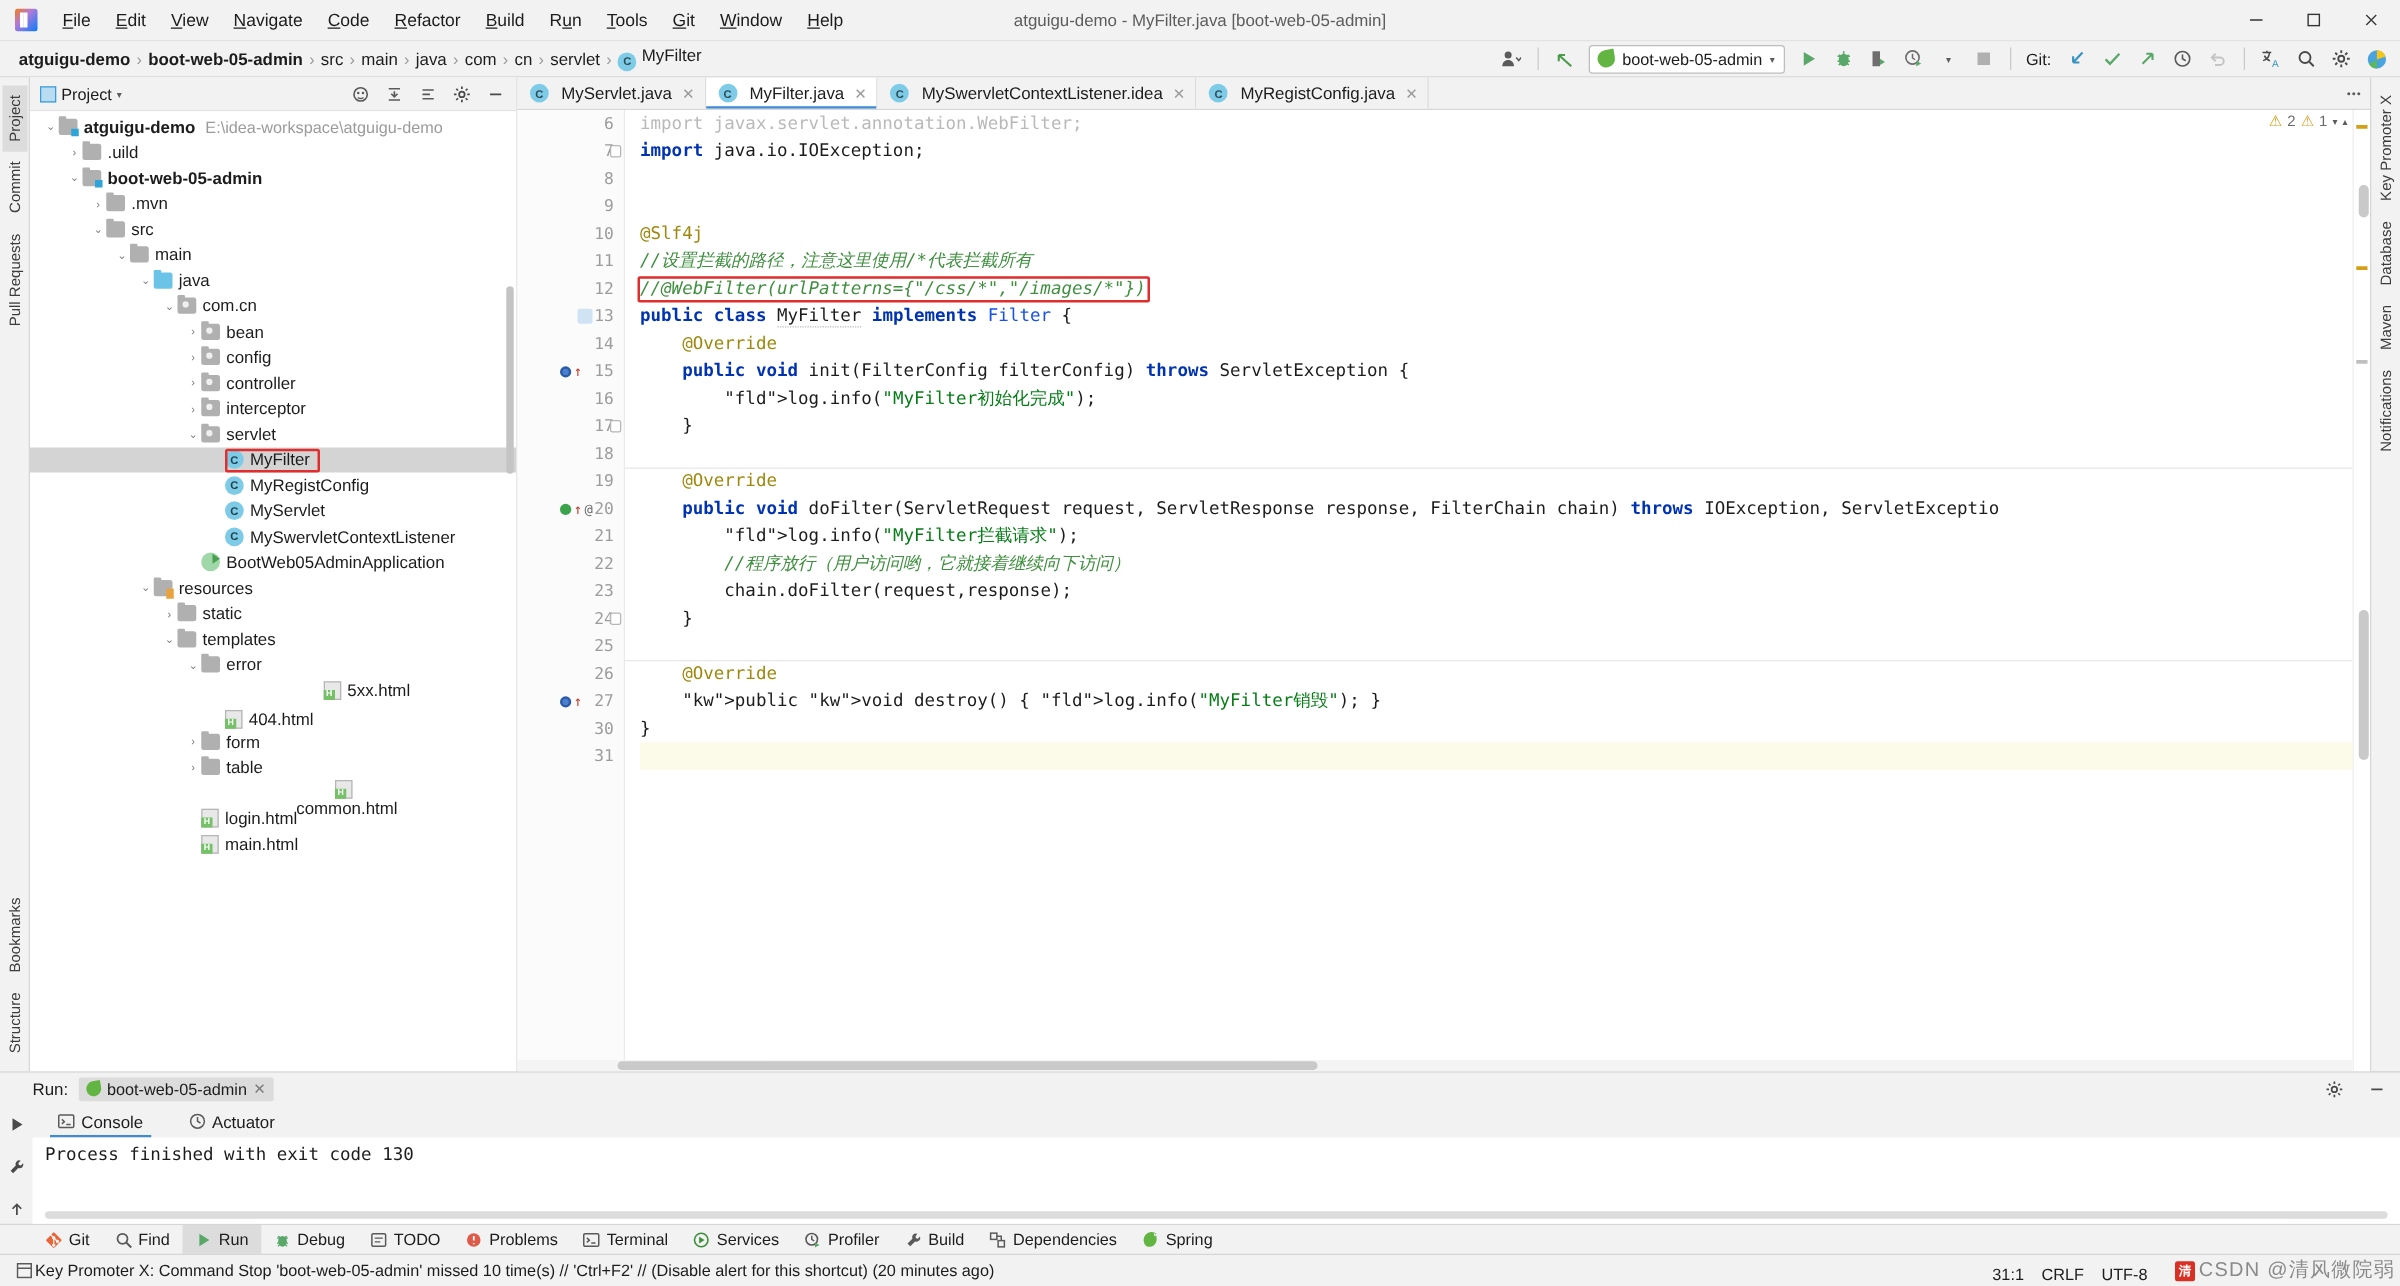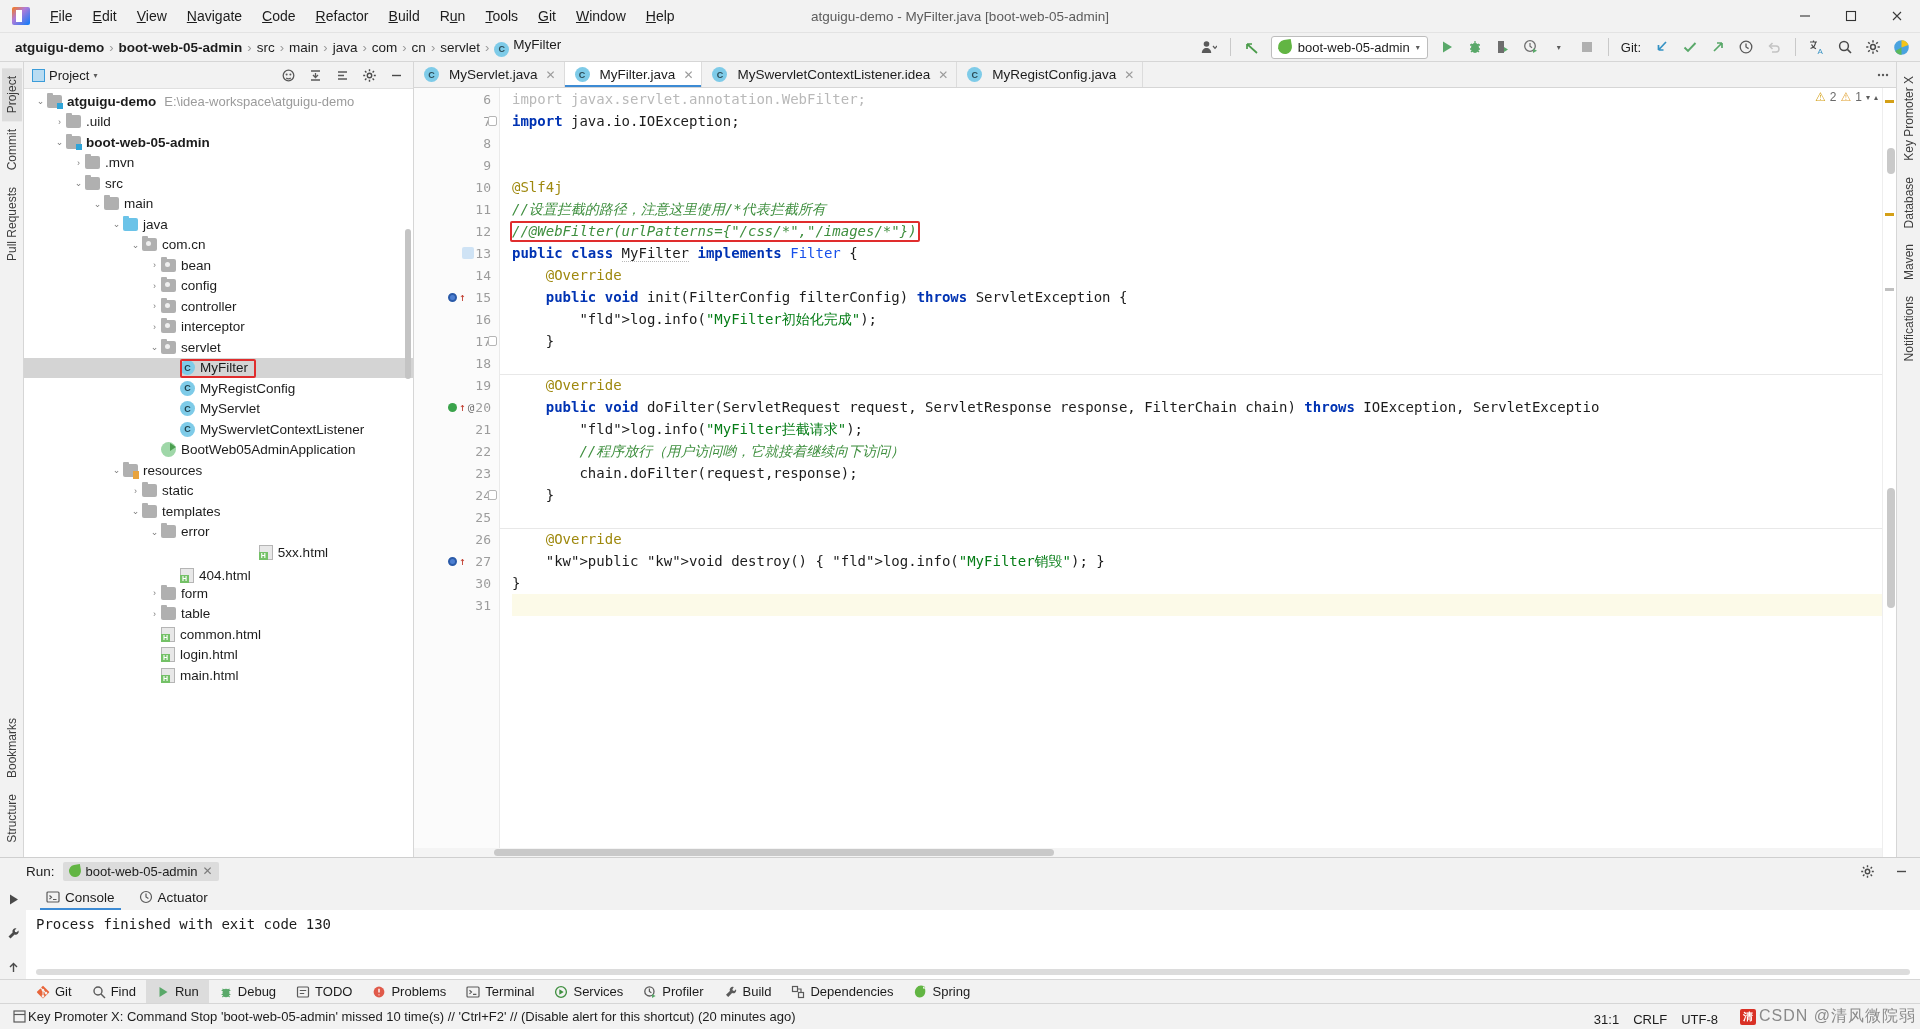--- a/index.html
+++ b/index.html
@@ -241,21 +241,21 @@
     padding: 2px 6px; font-size: 13px;
   }
   .run-chip .x { color:#7a7a7a; font-size:12px;}
   .runwin-head-right { margin-left: auto; display: flex; align-items: center; gap: 8px; }
   .runwin-body { flex: 1; display: flex; min-height: 0; }
   .run-side {
     width: 26px; flex: none; display: flex; flex-direction: column; align-items: center;
     padding-top: 4px; gap: 10px; background: #f2f2f2;
   }
   .console-tabs {
-    display: flex; align-items: center; gap: 0; height: 26px; flex:none;
+    display: flex; align-items: center; gap: 12px; height: 26px; flex:none;
     padding-left: 8px;
   }
   .ctab {
     display:flex; align-items:center; gap:5px; padding: 0 12px; height:26px; font-size:13.5px;
     color:#1c1c1c; position:relative;
   }
   .ctab.active::after{ content:""; position:absolute;left:6px;right:6px;bottom:0;height:2px;background:#3d8bd4;}
   .console {
     flex: 1; background: #fff; font-family: "DejaVu Sans Mono", monospace; font-size: 14px;
     color: #1c1c1c; padding: 6px 0 0 10px; position: relative; overflow: hidden;
@@ -633,21 +633,21 @@
           <div class="trow" style="padding-left: 124px;">
             <span class="arrow">›</span>
             <span class="ficon folder"></span>
             <span class="tlabel">form</span>
           </div>
           <div class="trow" style="padding-left: 124px;">
             <span class="arrow">›</span>
             <span class="ficon folder"></span>
             <span class="tlabel">table</span>
           </div>
-          <div class="trow" style="padding-left: 124px;">
+          <div class="trow" style="padding-left: 124px; flex-direction: column;">
             <span class="arrow"></span>
             <span class="hicon"></span>
             <span class="tlabel">common.html</span>
           </div>
           <div class="trow" style="padding-left: 124px;">
             <span class="arrow"></span>
             <span class="hicon"></span>
             <span class="tlabel">login.html</span>
           </div>
           <div class="trow" style="padding-left: 124px;">

